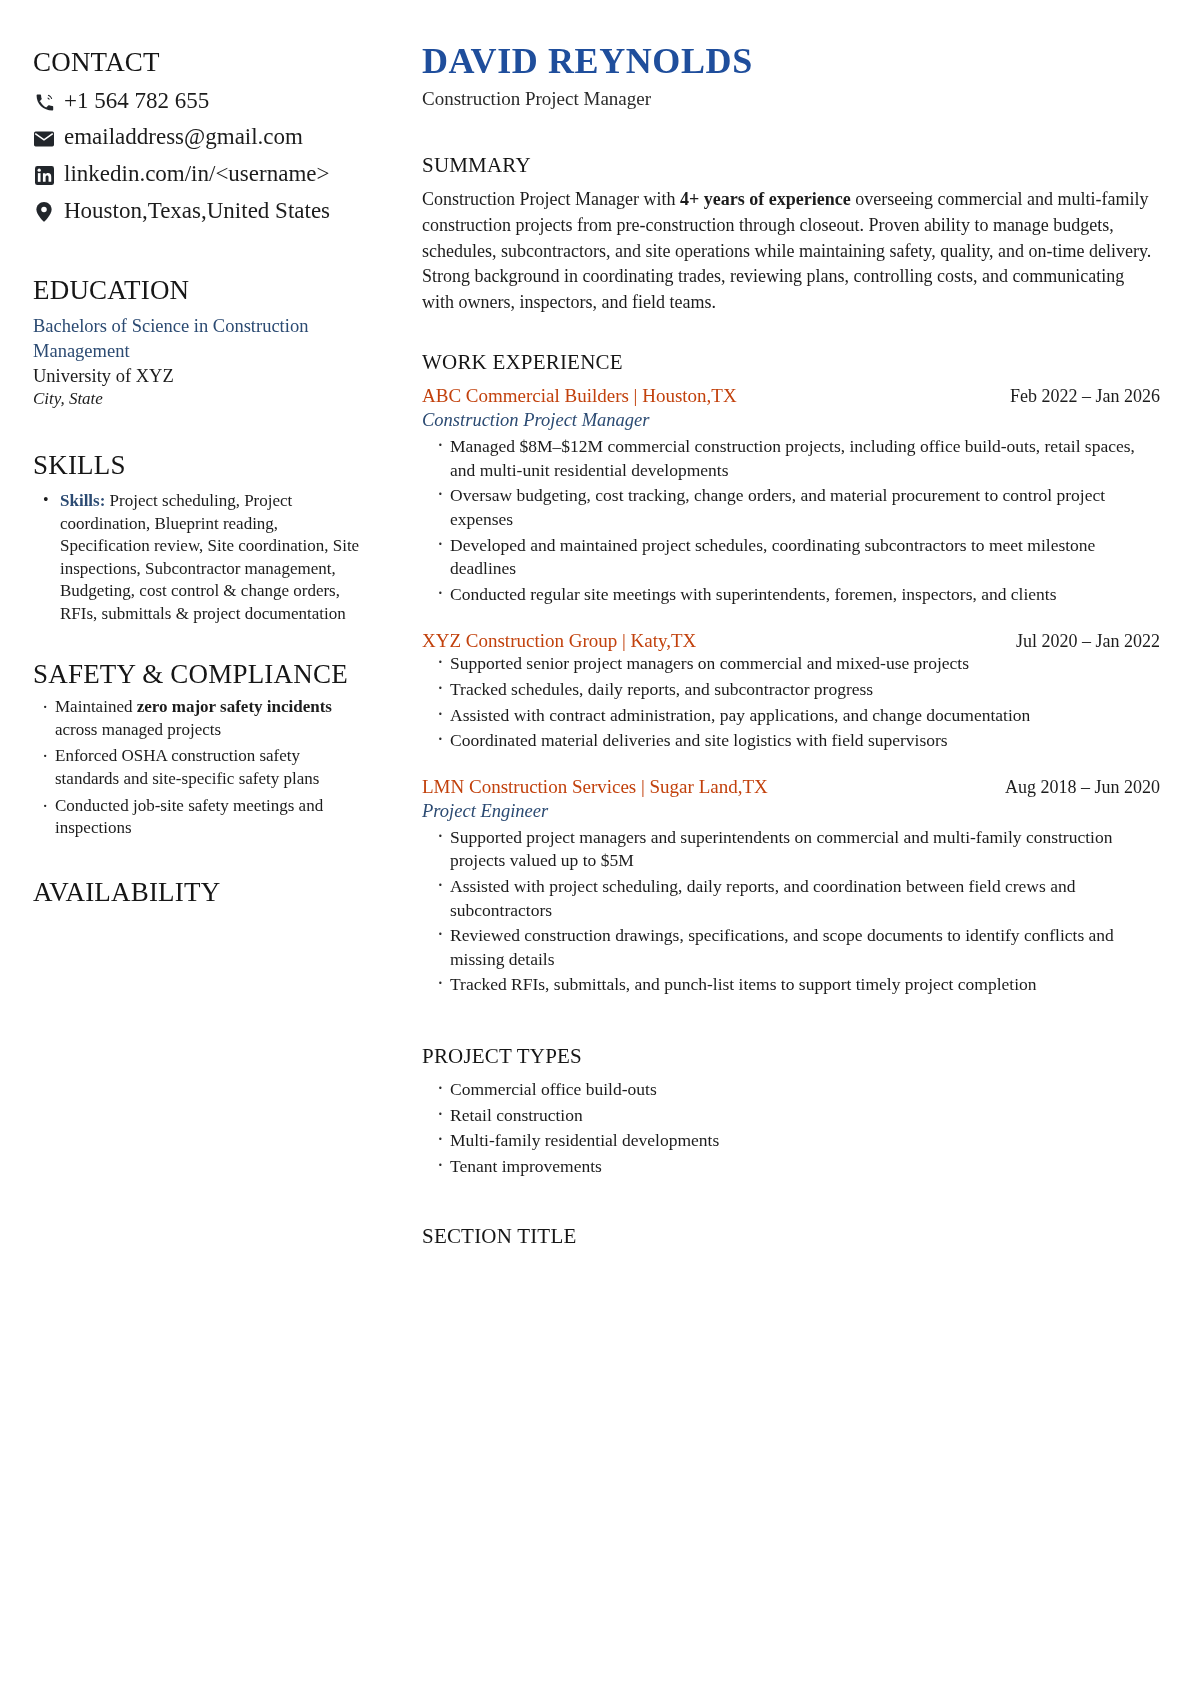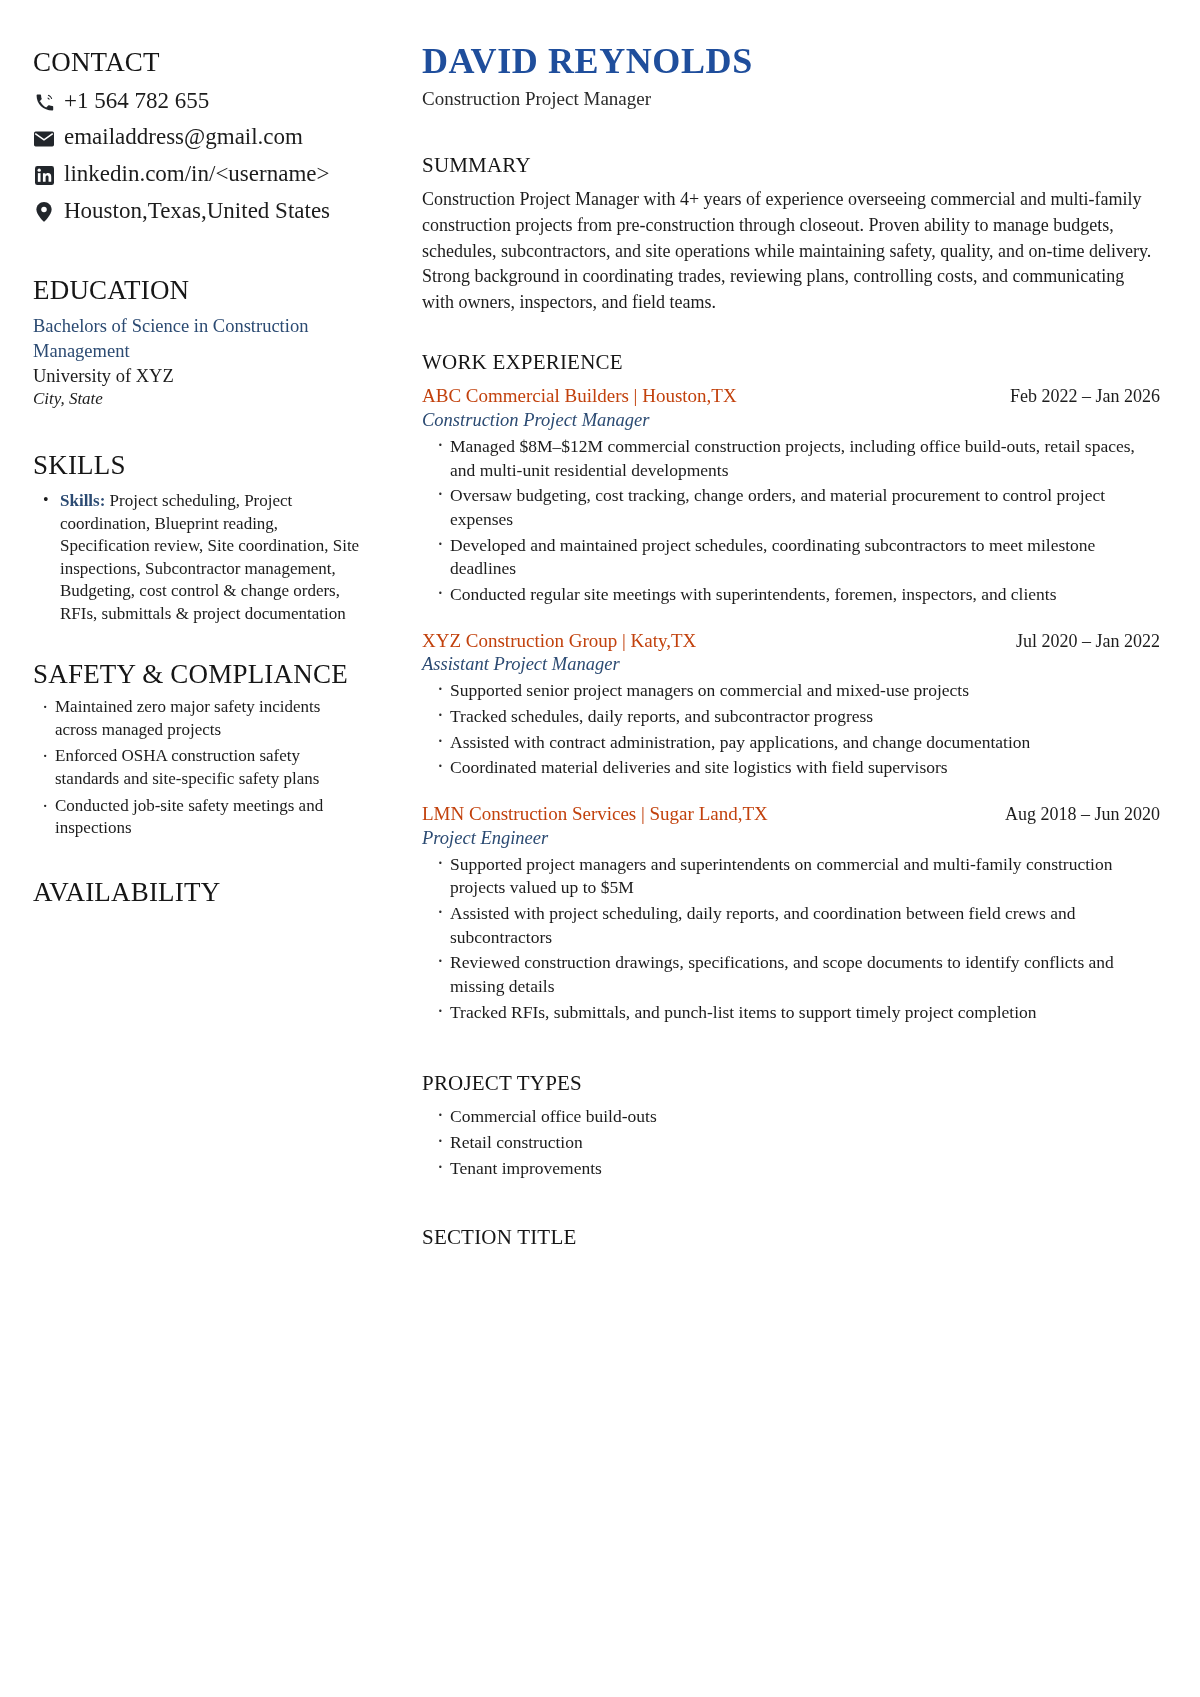--- a/index.html
+++ b/index.html
@@ -112,21 +112,21 @@
     color: #1c1c1c;
   }
   .dot-list li::before {
     content: "\00B7";
     position: absolute;
     left: -13px;
     top: -2px;
     font-size: 19px;
     color: #2a2a2a;
   }
-  .b { font-weight: normal; }
+  .b { font-weight: bold; }
 
   
   .right-col {
     flex: 1 1 auto;
     padding-left: 32px;
     padding-right: 10px;
   }
   .name {
     font-size: 36px;
     font-weight: bold;
@@ -306,21 +306,20 @@
         <li>Developed and maintained project schedules, coordinating subcontractors to meet milestone deadlines</li>
         <li>Conducted regular site meetings with superintendents, foremen, inspectors, and clients</li>
       </ul>
     </div>
 
     <div class="job">
       <div class="job-top">
         <div class="job-company">XYZ Construction Group | Katy,TX</div>
         <div class="job-dates">Jul 2020 – Jan 2022</div>
       </div>
-      <div class="job-title">Assistant Project Manager</div>
       <ul class="bullets">
         <li>Supported senior project managers on commercial and mixed-use projects</li>
         <li>Tracked schedules, daily reports, and subcontractor progress</li>
         <li>Assisted with contract administration, pay applications, and change documentation</li>
         <li>Coordinated material deliveries and site logistics with field supervisors</li>
       </ul>
     </div>
 
     <div class="job">
       <div class="job-top">
@@ -335,20 +334,21 @@
         <li>Tracked RFIs, submittals, and punch-list items to support timely project completion</li>
       </ul>
     </div>
 
     <div class="spacer-24"></div>
 
     <h2 class="sec-head-right">PROJECT TYPES</h2>
     <ul class="bullets">
       <li>Commercial office build-outs</li>
       <li>Retail construction</li>
+      <li>Multi-family residential developments</li>
       <li>Tenant improvements</li>
     </ul>
 
     <div class="spacer-40"></div>
 
     <h2 class="sec-head-right">SECTION TITLE</h2>
 
   </div>
 </div>
 

